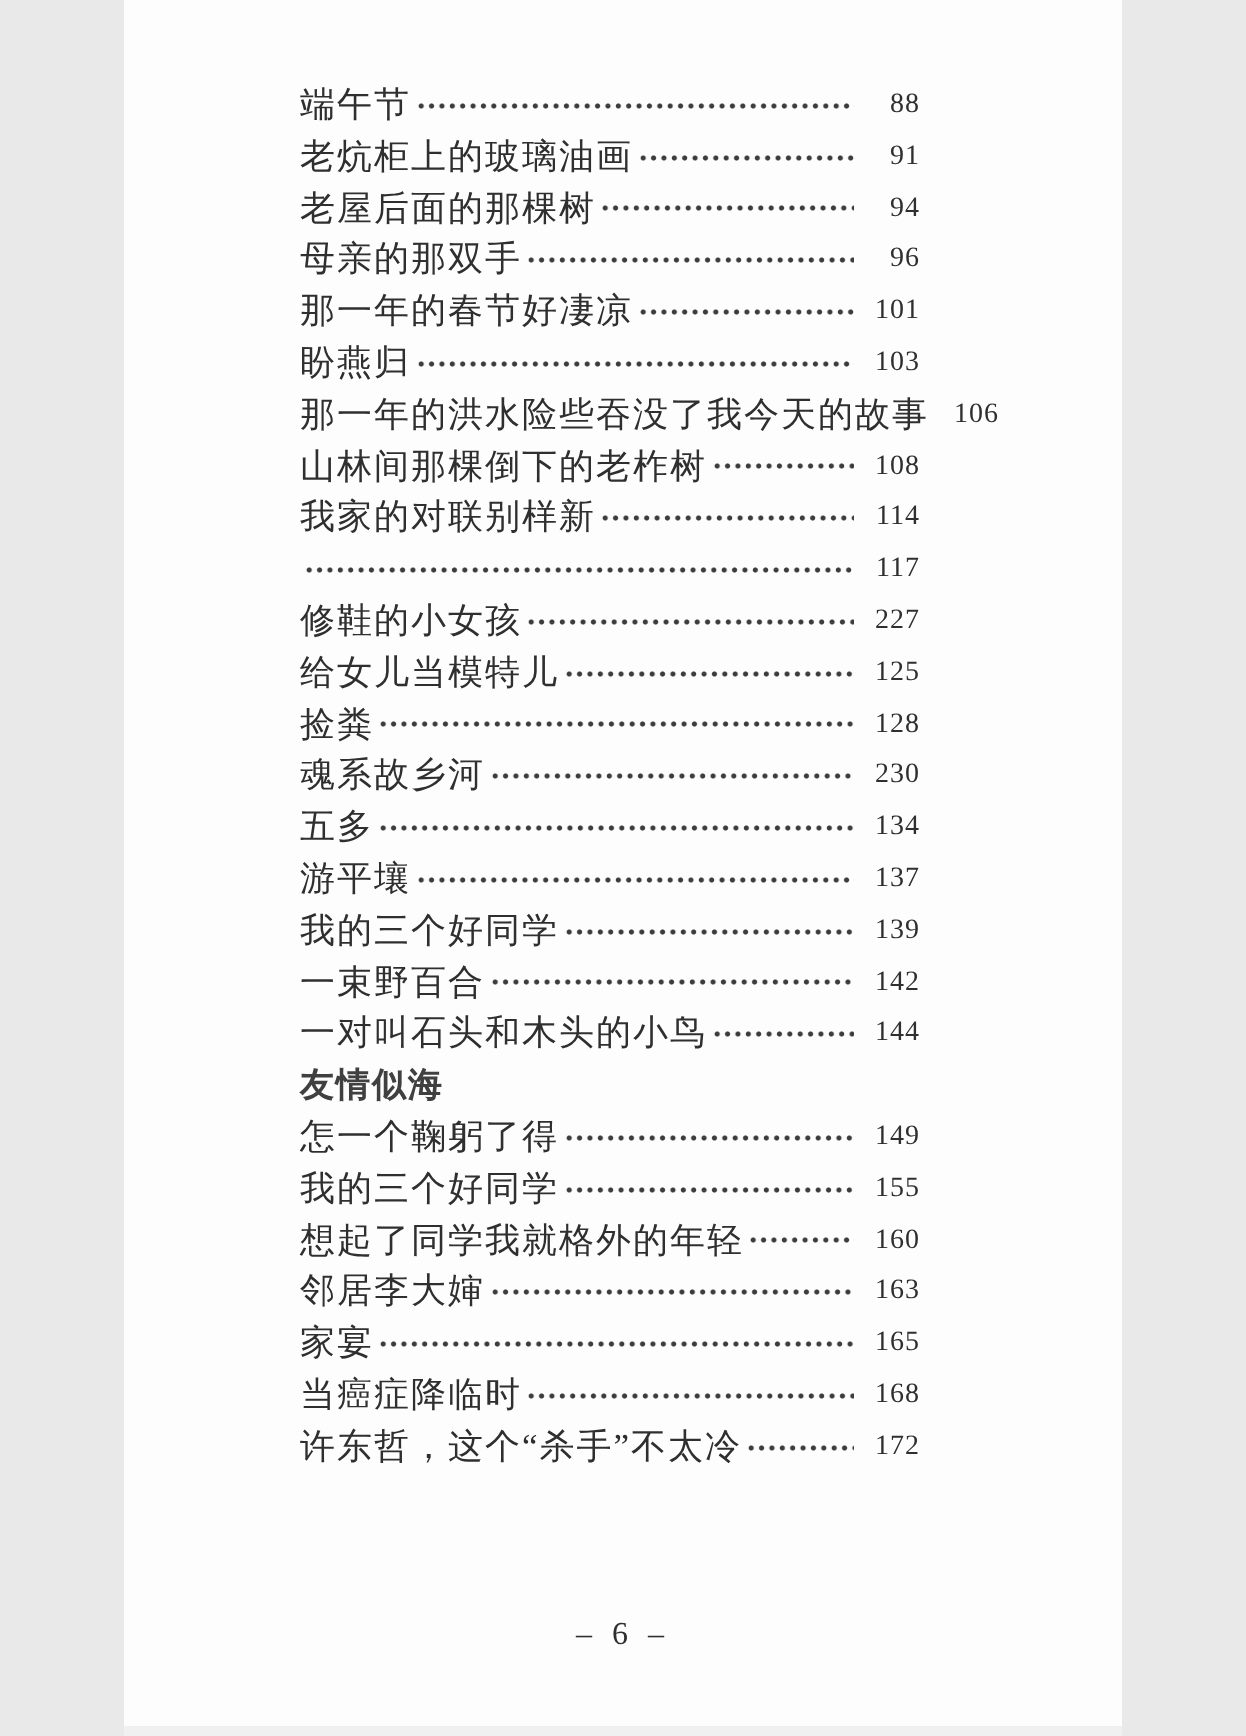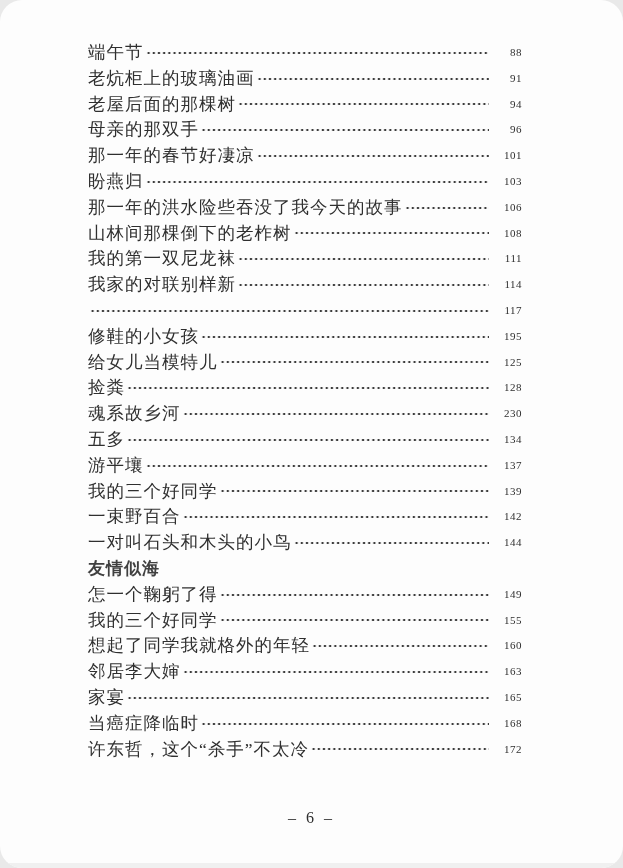--- a/index.html
+++ b/index.html
@@ -2,28 +2,27 @@
 <html><head>
 <meta charset="utf-8">
 <style>
   html, body {
     margin: 0;
     padding: 0;
     background: #e9e9e9;
   }
   .page {
     position: relative;
-    width: 623px;
+    width: 499px;
     height: 868px;
     margin: 0 auto;
     background: #fdfdfd;
     overflow: hidden;
     font-family: "Liberation Serif", "DejaVu Serif", serif;
     color: #2f2f2f;
-    border-radius: 22px;
   }
   
   .page::after {
     content: "";
     position: absolute;
     left: 0; right: 0; bottom: 0;
     height: 5px;
     background: #f0f0f0;
   }
   .toc {
@@ -54,21 +53,21 @@
     align-self: stretch;
     margin: 0 3px 0 2px;
     background-image: radial-gradient(circle, #3c3c3c 1.05px, rgba(0,0,0,0) 1.5px);
     background-size: 5.2px 10px;
     background-repeat: repeat-x;
     background-position: left center;
   }
   .pagenum {
     min-width: 30px;
     text-align: right;
-    font-size: 11px;
+    font-size: 14px;
     letter-spacing: 0.5px;
     white-space: nowrap;
   }
   .footer {
     position: absolute;
     left: 0;
     right: 0;
     top: 809px;
     text-align: center;
     font-size: 16px;
@@ -122,42 +121,37 @@
     <span class="leader"></span>
     <span class="pagenum">106</span>
   </div>
 
   <div class="row">
     <span class="title">山林间那棵倒下的老柞树</span>
     <span class="leader"></span>
     <span class="pagenum">108</span>
   </div>
 
-  <div class="row">
-    <span class="title">我的第一双尼龙袜</span>
-    <span class="leader"></span>
-    <span class="pagenum">111</span>
-  </div>
 
   <div class="row">
     <span class="title">我家的对联别样新</span>
     <span class="leader"></span>
     <span class="pagenum">114</span>
   </div>
 
   <div class="row">
     <span class="leader"></span>
     <span class="pagenum">117</span>
   </div>
 
 
   <div class="row">
     <span class="title">修鞋的小女孩</span>
     <span class="leader"></span>
-    <span class="pagenum">195</span>
+    <span class="pagenum">227</span>
   </div>
 
   <div class="row">
     <span class="title">给女儿当模特儿</span>
     <span class="leader"></span>
     <span class="pagenum">125</span>
   </div>
 
   <div class="row">
     <span class="title">捡粪</span>

